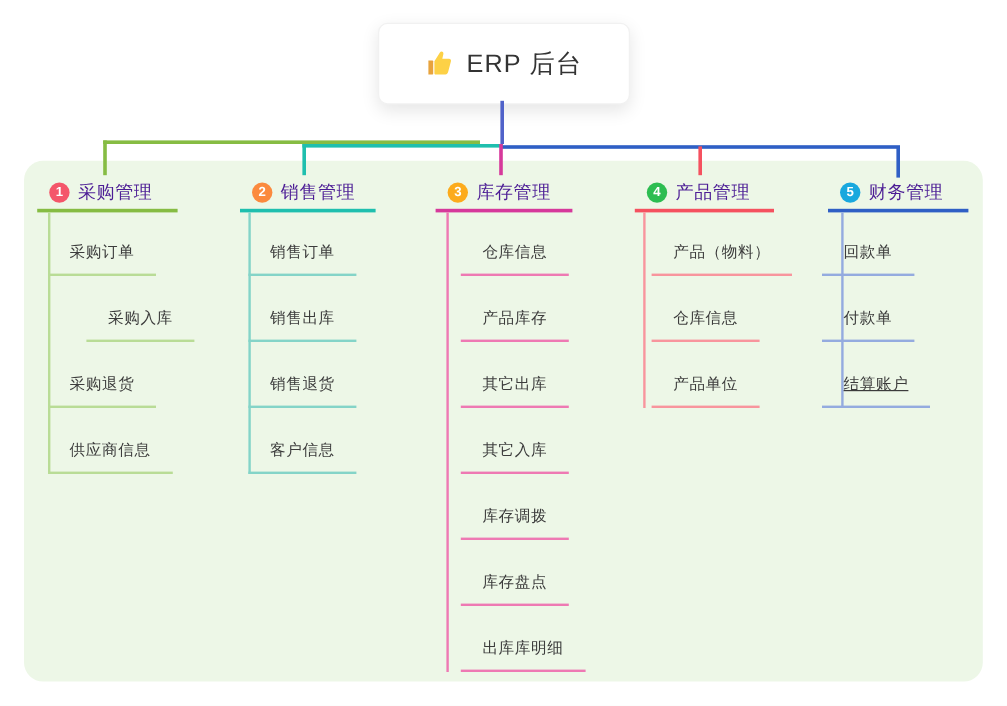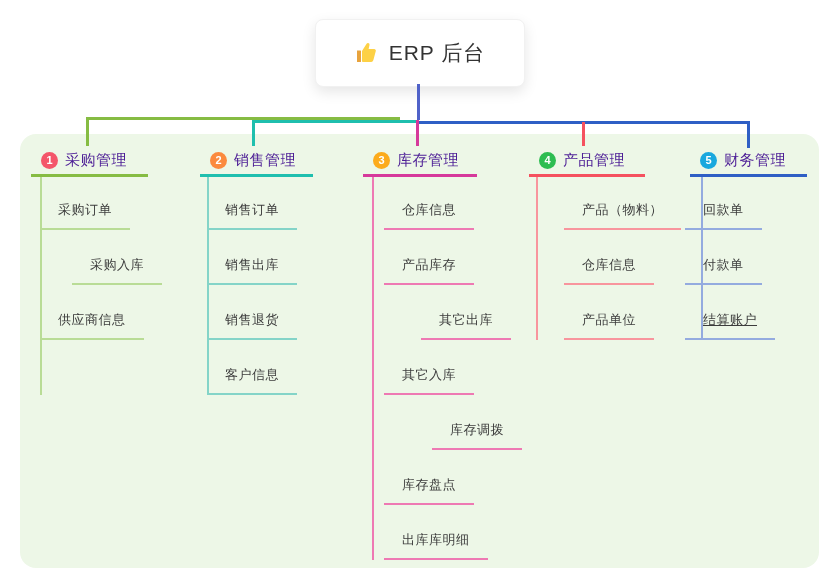--- a/index.html
+++ b/index.html
@@ -56,20 +56,23 @@
       </div>
       <div class="vline" style="left: 40px; height: 218px; background: rgb(185, 220, 150);"></div>
       <div class="child-col" style="left: 40px;">
         <div class="child-item">
           <span style="border-bottom-color: rgb(185, 220, 150);">采购订单</span>
         </div>
         <div class="child-item">
           <span style="border-bottom-color: rgb(185, 220, 150); margin-left: 32px;">采购入库</span>
         </div>
         <div class="child-item">
+          <span style="border-bottom-color: rgb(185, 220, 150);">采购退货</span>
+        </div>
+        <div class="child-item">
           <span style="border-bottom-color: rgb(185, 220, 150);">供应商信息</span>
         </div>
       </div>
       <div class="branch-header" style="left: 200px; width: 113px; border-bottom-color: rgb(31, 191, 174);">
         <div class="badge" style="background: rgb(251, 138, 62);">2</div>
         <div class="branch-label">销售管理</div>
       </div>
       <div class="vline" style="left: 207px; height: 218px; background: rgb(132, 212, 200);"></div>
       <div class="child-col" style="left: 207px; align-items: flex-end;">
         <div class="child-item">
@@ -91,41 +94,41 @@
       </div>
       <div class="vline" style="left: 372px; height: 383px; background: rgb(238, 121, 179);"></div>
       <div class="child-col" style="left: 360px; padding-left: 24px;">
         <div class="child-item">
           <span style="border-bottom-color: rgb(238, 121, 179);">仓库信息</span>
         </div>
         <div class="child-item">
           <span style="border-bottom-color: rgb(238, 121, 179);">产品库存</span>
         </div>
         <div class="child-item">
-          <span style="border-bottom-color: rgb(238, 121, 179); margin-left: 37px;">其它出库</span>
+          <span style="border-bottom-color: rgb(238, 121, 179);">其它出库</span>
         </div>
         <div class="child-item">
           <span style="border-bottom-color: rgb(238, 121, 179);">其它入库</span>
         </div>
         <div class="child-item">
-          <span style="border-bottom-color: rgb(238, 121, 179); margin-left: 48px;">库存调拨</span>
+          <span style="border-bottom-color: rgb(238, 121, 179);">库存调拨</span>
         </div>
         <div class="child-item">
           <span style="border-bottom-color: rgb(238, 121, 179);">库存盘点</span>
         </div>
         <div class="child-item">
           <span style="border-bottom-color: rgb(238, 121, 179);">出库库明细</span>
         </div>
       </div>
       <div class="branch-header" style="left: 529px; width: 116px; border-bottom-color: rgb(245, 81, 95);">
         <div class="badge" style="background: rgb(45, 189, 81);">4</div>
         <div class="branch-label">产品管理</div>
       </div>
       <div class="vline" style="left: 536px; height: 163px; background: rgb(248, 149, 157);"></div>
-      <div class="child-col" style="left: 564px;">
+      <div class="child-col" style="left: 543px;">
         <div class="child-item">
           <span style="border-bottom-color: rgb(248, 149, 157);">产品（物料）</span>
         </div>
         <div class="child-item">
           <span style="border-bottom-color: rgb(248, 149, 157);">仓库信息</span>
         </div>
         <div class="child-item">
           <span style="border-bottom-color: rgb(248, 149, 157);">产品单位</span>
         </div>
       </div>

